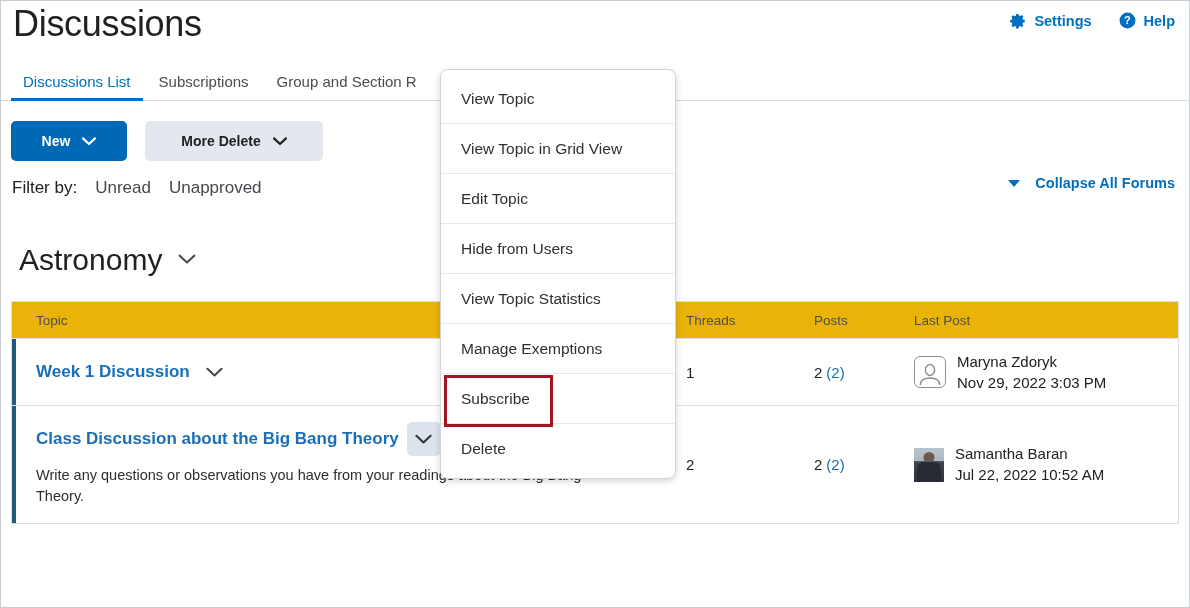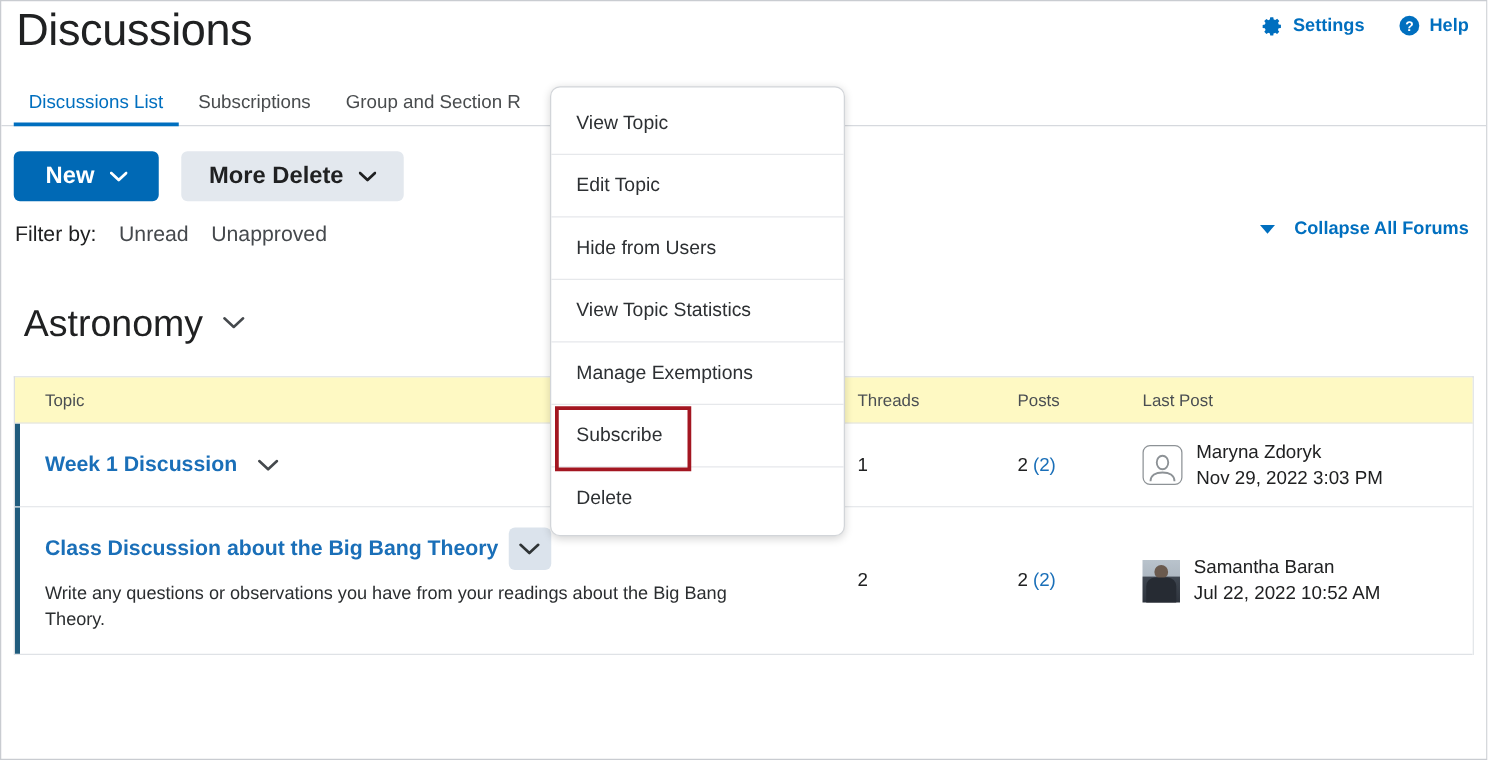--- a/index.html
+++ b/index.html
@@ -94,21 +94,21 @@
     gap: 18px;
     padding: 20px 0 0 10px;
   }
   .btn {
     display: inline-flex;
     align-items: center;
     justify-content: center;
     gap: 12px;
     height: 40px;
     border-radius: 5px;
-    font-size: 19px;
+    font-size: 14px;
     font-weight: 700;
     cursor: pointer;
     user-select: none;
     padding: 0 20px;
   }
   .btn-primary {
     background: #0069b5;
     color: #ffffff;
     min-width: 116px;
   }
@@ -177,21 +177,21 @@
     border: 1px solid #dcdfe3;
     border-bottom: none;
     background: #ffffff;
   }
   .t-row {
     display: flex;
     align-items: stretch;
     border-bottom: 1px solid #dfe2e6;
   }
   .t-head {
-    background: #fef9c3;
+    background: #eab308;
     height: 37px;
   }
   .t-head .cell {
     display: flex;
     align-items: center;
     font-size: 13.5px;
     color: #4a4e52;
   }
   .t-body-row {
     position: relative;
@@ -470,20 +470,21 @@
             <span class="lp-date">Jul 22, 2022 10:52 AM</span>
           </span>
         </div>
       </div>
     </div>
 
   </div>
 
   <div class="menu">
     <div class="menu-item">View Topic</div>
+    <div class="menu-item">View Topic in Grid View</div>
     <div class="menu-item">Edit Topic</div>
     <div class="menu-item">Hide from Users</div>
     <div class="menu-item">View Topic Statistics</div>
     <div class="menu-item">Manage Exemptions</div>
     <div class="menu-item annotated">Subscribe</div>
     <div class="menu-item">Delete</div>
   </div>
 
 </div>
 

